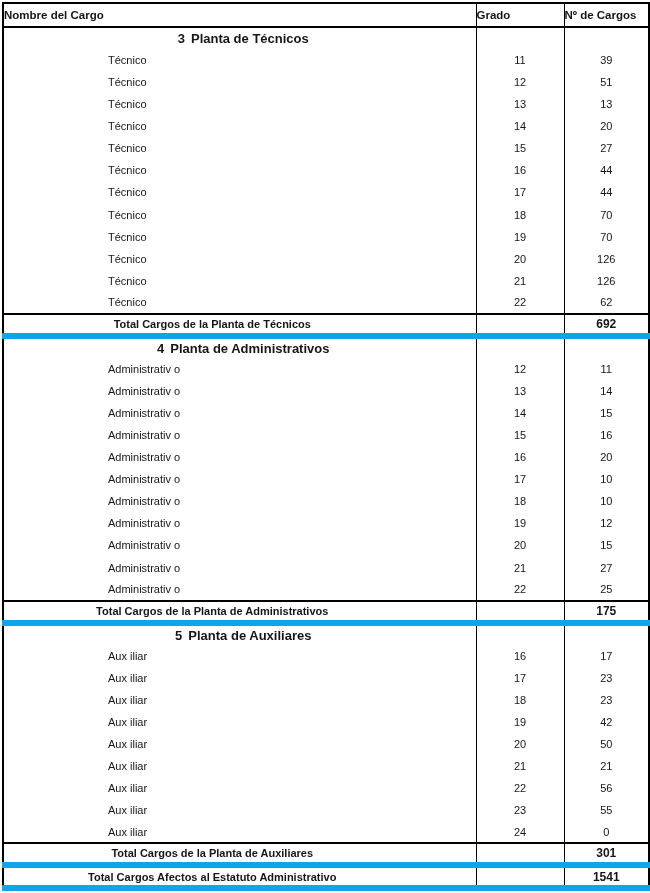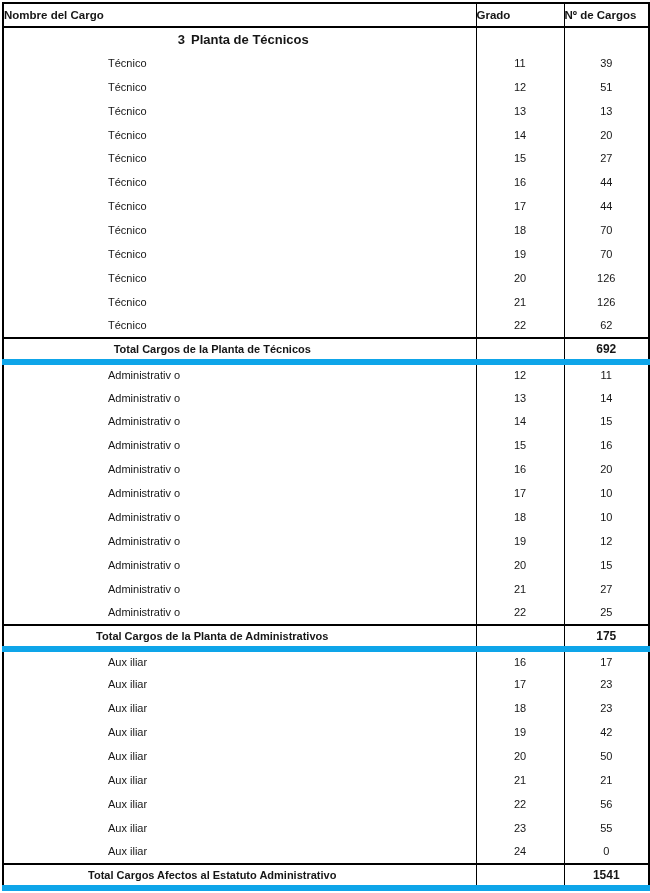--- a/index.html
+++ b/index.html
@@ -121,20 +121,25 @@
         <td class="ct">22</td>
         <td class="ct">62</td>
       </tr>
     <tr class="tot">
       <td class="tl">Total Cargos de la Planta de Técnicos</td>
       <td></td>
       <td class="tv">692</td>
     </tr>
 
     <tr>
+      <td class="sec"><span>4</span><span class="st">Planta de Administrativos</span></td>
+      <td></td>
+      <td></td>
+    </tr>
+    <tr>
         <td class="nm">Administrativ o</td>
         <td class="ct">12</td>
         <td class="ct">11</td>
       </tr>
     <tr>
         <td class="nm">Administrativ o</td>
         <td class="ct">13</td>
         <td class="ct">14</td>
       </tr>
     <tr>
@@ -182,20 +187,25 @@
         <td class="ct">22</td>
         <td class="ct">25</td>
       </tr>
     <tr class="tot">
       <td class="tl">Total Cargos de la Planta de Administrativos</td>
       <td></td>
       <td class="tv">175</td>
     </tr>
 
     <tr>
+      <td class="sec"><span>5</span><span class="st">Planta de Auxiliares</span></td>
+      <td></td>
+      <td></td>
+    </tr>
+    <tr>
         <td class="nm">Aux iliar</td>
         <td class="ct">16</td>
         <td class="ct">17</td>
       </tr>
     <tr>
         <td class="nm">Aux iliar</td>
         <td class="ct">17</td>
         <td class="ct">23</td>
       </tr>
     <tr>
@@ -226,20 +236,25 @@
     <tr>
         <td class="nm">Aux iliar</td>
         <td class="ct">23</td>
         <td class="ct">55</td>
       </tr>
     <tr>
         <td class="nm">Aux iliar</td>
         <td class="ct">24</td>
         <td class="ct">0</td>
       </tr>
+    <tr class="tot">
+      <td class="tl">Total Cargos de la Planta de Auxiliares</td>
+      <td></td>
+      <td class="tv">301</td>
+    </tr>
 
     <tr class="tot">
       <td class="tl">Total Cargos Afectos al Estatuto Administrativo</td>
       <td></td>
       <td class="tv">1541</td>
     </tr>
   </tbody>
 </table>
 
 </body></html>

